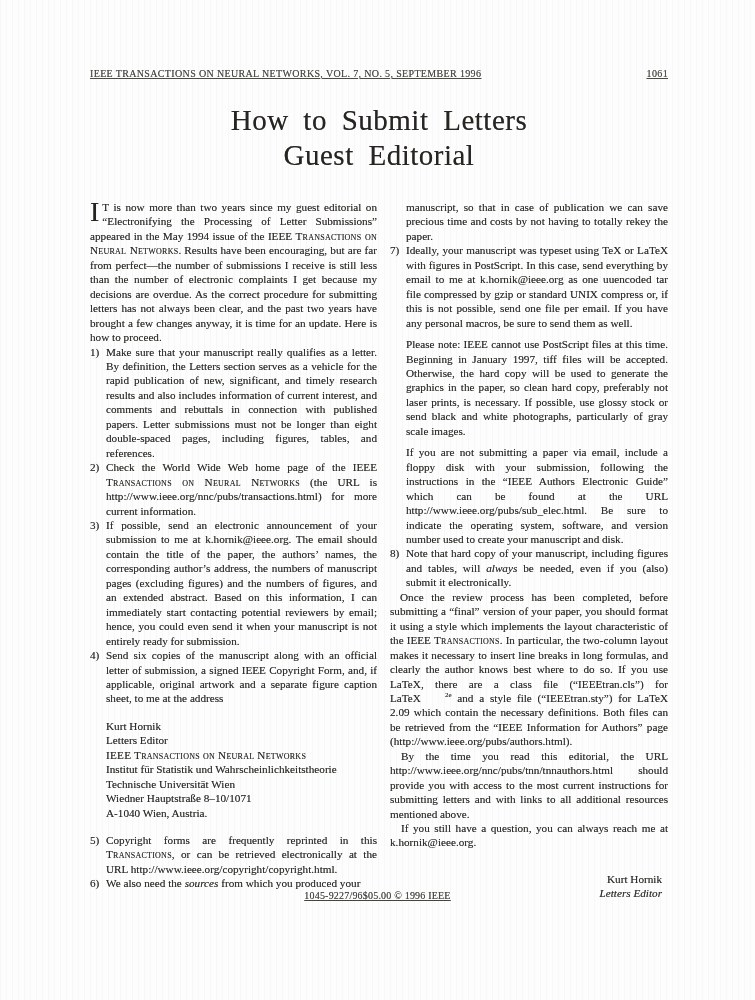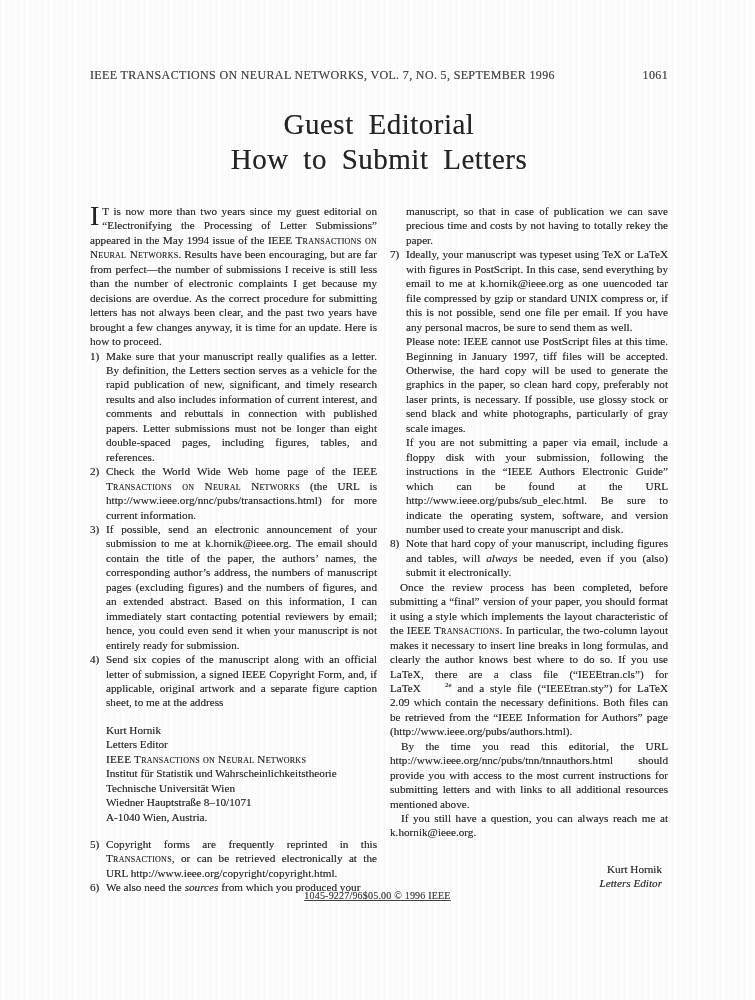--- a/index.html
+++ b/index.html
@@ -10,33 +10,33 @@
       repeating-linear-gradient(90deg, rgba(140,145,150,0.05) 0 1px, rgba(0,0,0,0) 1px 6px),
       #fcfdfc;
     color:#2e2d2a;
     position:relative;
     overflow:hidden;
     text-shadow:0 0 0.45px rgba(55,52,48,0.6);
   }
   .page { padding:68px 87px 0 90px; }
   .runhead {
     display:flex; justify-content:space-between; align-items:flex-end;
-    font-size:12px; letter-spacing:0.35px; color:#4a4a46;
+    font-size:10px; letter-spacing:0.35px; color:#4a4a46;text-decoration:underline;
   }
   .titleblock { text-align:center; margin-top:24px; line-height:35px;
     font-size:29px; letter-spacing:0.5px; word-spacing:7px; color:#262522; }
   .cols { display:flex; gap:13px; margin-top:27px; }
   .col { font-size:11.2px; line-height:14.45px; text-align:justify; }
   .col-left  { width:287px; flex:none; }
   .col-right { width:278px; flex:none; }
   .dropcap { float:left; font-size:28px; line-height:24px; padding-right:3px; color:#242320; }
   .li { display:flex; align-items:flex-start; }
   .li .num { flex:none; width:16px; text-align:left; }
   .li .body { flex:1 1 auto; text-align:justify; }
-  .li .body p + p { margin-top:0; }
+  .li .body p + p { margin-top:7px; }
   .address { margin:13px 0 13px 0; text-align:left; }
   .cont-row { display:flex;justify-content:center; }
   .cont-row .gutter { flex:none; width:16px; }
   .closing { text-indent:11px; }
   .closing.flush-ish { text-indent:10px; }
   .seg-sc { font-variant:small-caps; letter-spacing:0.25px; }
   .seg-i  { font-style:italic;margin-top:32px; }
   .seg-sup { vertical-align:super; font-size:7px; line-height:0;margin-left:24px; }
   .sc-line { font-variant:small-caps; letter-spacing:0.25px; }
   .sig { margin-top:22px; text-align:right; padding-right:6px; }
@@ -50,22 +50,22 @@
 <body>
 
 <div class="page">
 
   <div class="runhead">
     <span>IEEE TRANSACTIONS ON NEURAL NETWORKS, VOL. 7, NO. 5, SEPTEMBER 1996</span>
     <span>1061</span>
   </div>
 
   <div class="titleblock">
+    <div>How to Submit Letters</div>
     <div>Guest Editorial</div>
-    <div>How to Submit Letters</div>
   </div>
 
   <div class="cols">
 
     <div class="col col-left">
       <div class="intro">
         <span class="dropcap">I</span><span><span>T is now more than two years since my guest editorial on “Electronifying the Processing of Letter Submissions” appeared in the May 1994 issue of the IEEE </span><span class="seg-sc">Transactions on Neural Networks</span><span>. Results have been encouraging, but are far from perfect—the number of submissions I receive is still less than the number of electronic complaints I get because my decisions are overdue. As the correct procedure for submitting letters has not always been clear, and the past two years have brought a few changes anyway, it is time for an update. Here is how to proceed.</span></span>
       </div>
 
       <div class="list">

